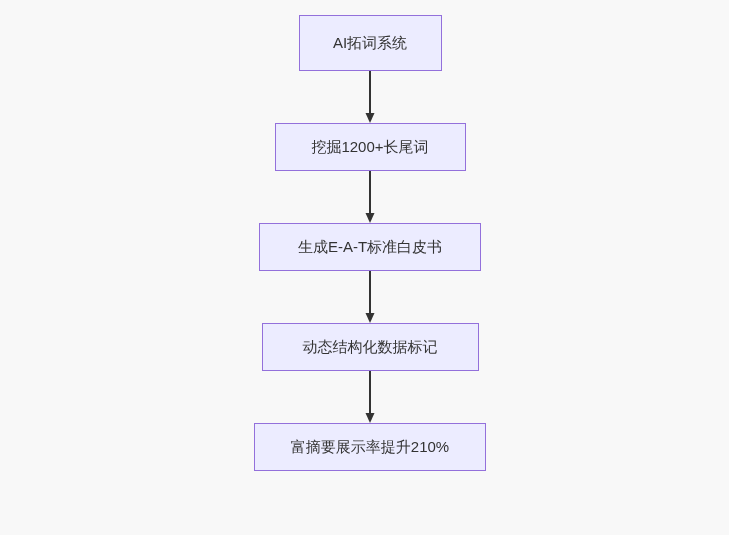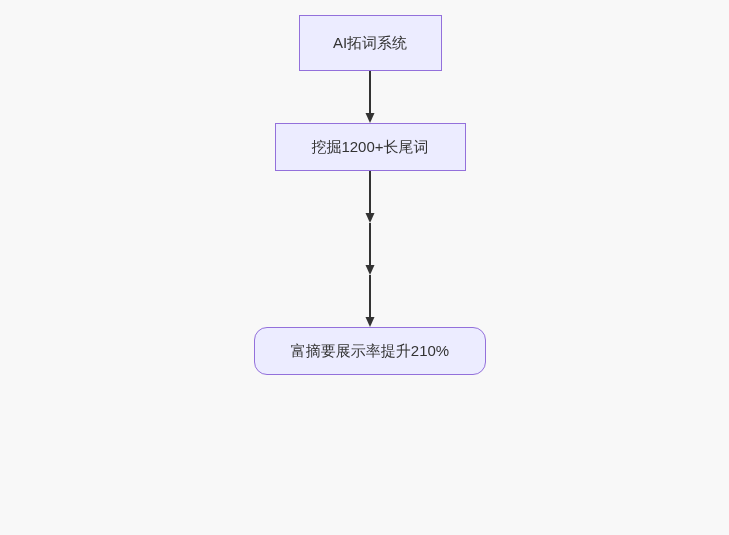--- a/index.html
+++ b/index.html
@@ -41,21 +41,21 @@
     align-items: center;
     justify-content: center;
     text-align: center;
     white-space: nowrap;
     flex: 0 0 auto;
   }
   .node-0 { width: 143px; height: 56px; }
   .node-1 { width: 191px; }
   .node-2 { width: 222px; }
   .node-3 { width: 217px; }
-  .node-4 { width: 232px; border-radius: 13px; }
+  .node-4 { width: 232px; }
   .arrow {
     height: 52px;
     width: 14px;
     flex: 0 0 auto;
     display: block;
   }
   .arrow svg { display: block; }
 </style>
 </head>
 <body>
@@ -74,28 +74,30 @@
 
     <div class="node node-1">挖掘1200+长尾词</div>
 
     <div class="arrow">
       <svg width="14" height="52" viewBox="0 0 14 52">
         <line x1="7" y1="0" x2="7" y2="44" stroke="var(--arrow)" stroke-width="2"></line>
         <polygon points="7,52 2.5,42 11.5,42" fill="var(--arrow)"></polygon>
       </svg>
     </div>
 
+    <div class="node node-2">生成E-A-T标准白皮书</div>
 
     <div class="arrow">
       <svg width="14" height="52" viewBox="0 0 14 52">
         <line x1="7" y1="0" x2="7" y2="44" stroke="var(--arrow)" stroke-width="2"></line>
         <polygon points="7,52 2.5,42 11.5,42" fill="var(--arrow)"></polygon>
       </svg>
     </div>
 
+    <div class="node node-3">动态结构化数据标记</div>
 
     <div class="arrow">
       <svg width="14" height="52" viewBox="0 0 14 52">
         <line x1="7" y1="0" x2="7" y2="44" stroke="var(--arrow)" stroke-width="2"></line>
         <polygon points="7,52 2.5,42 11.5,42" fill="var(--arrow)"></polygon>
       </svg>
     </div>
 
     <div class="node node-4">富摘要展示率提升210%</div>
 

